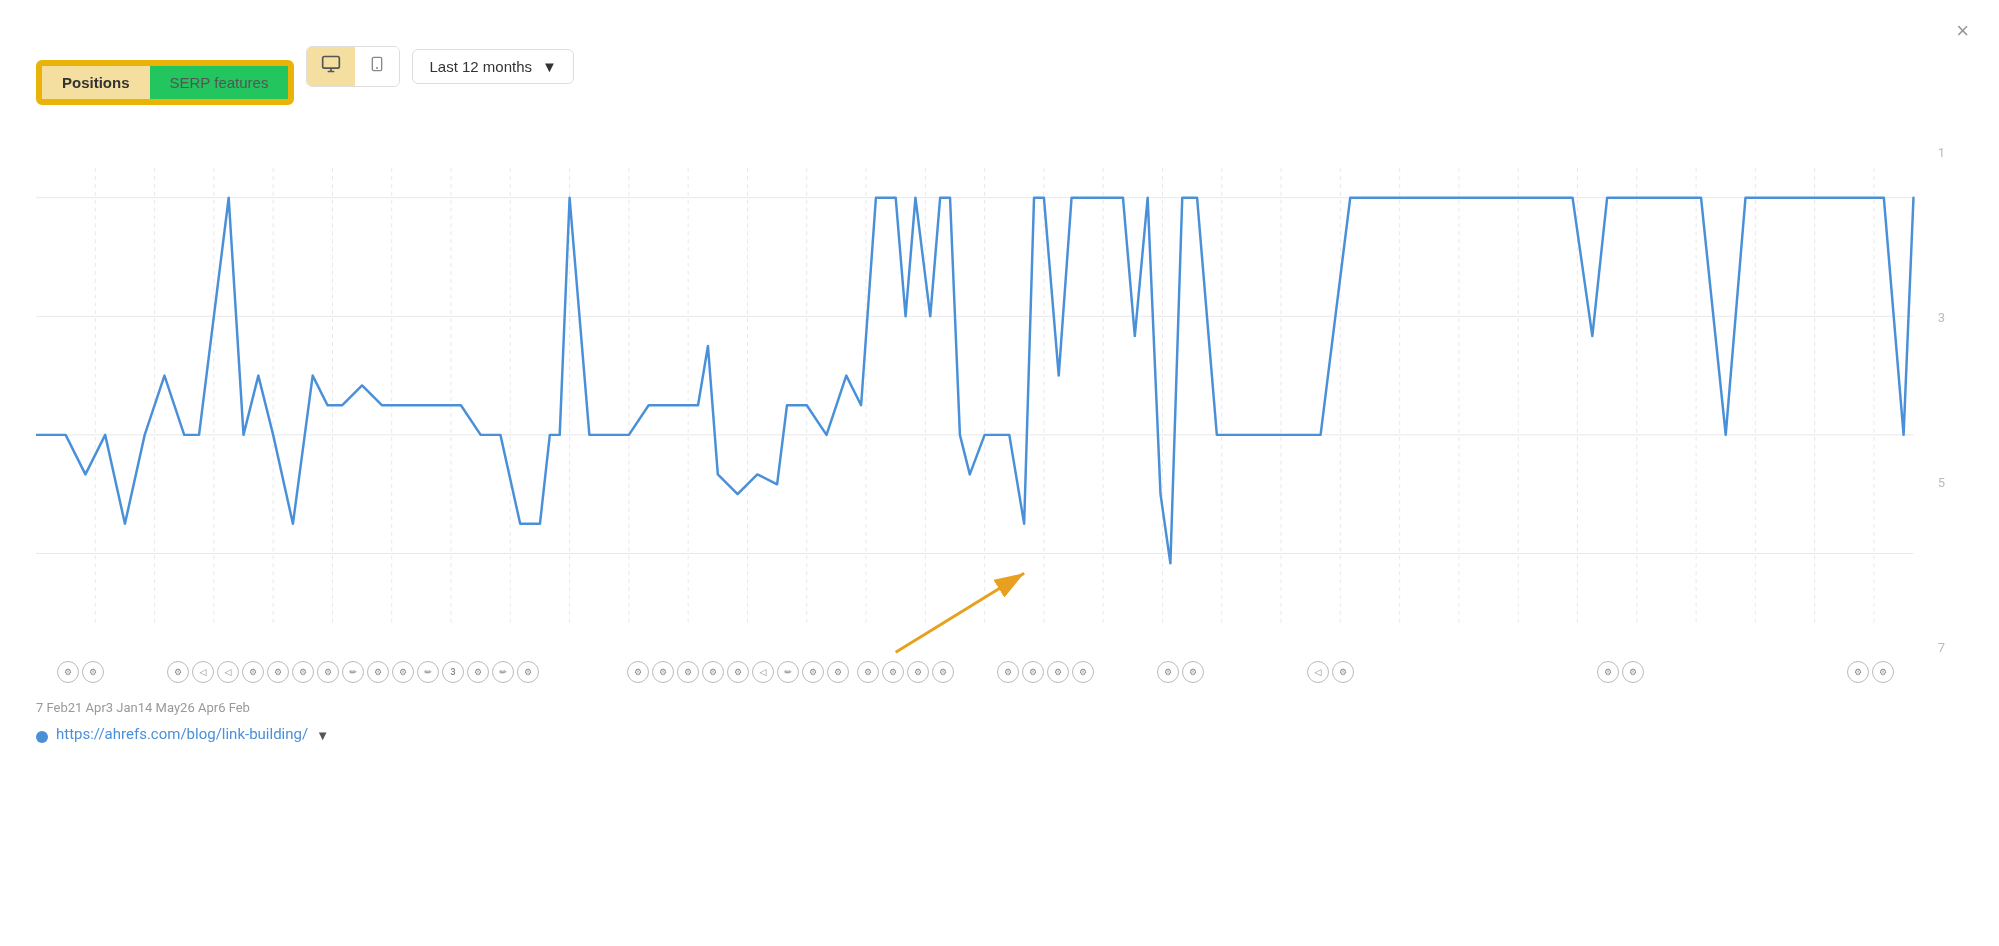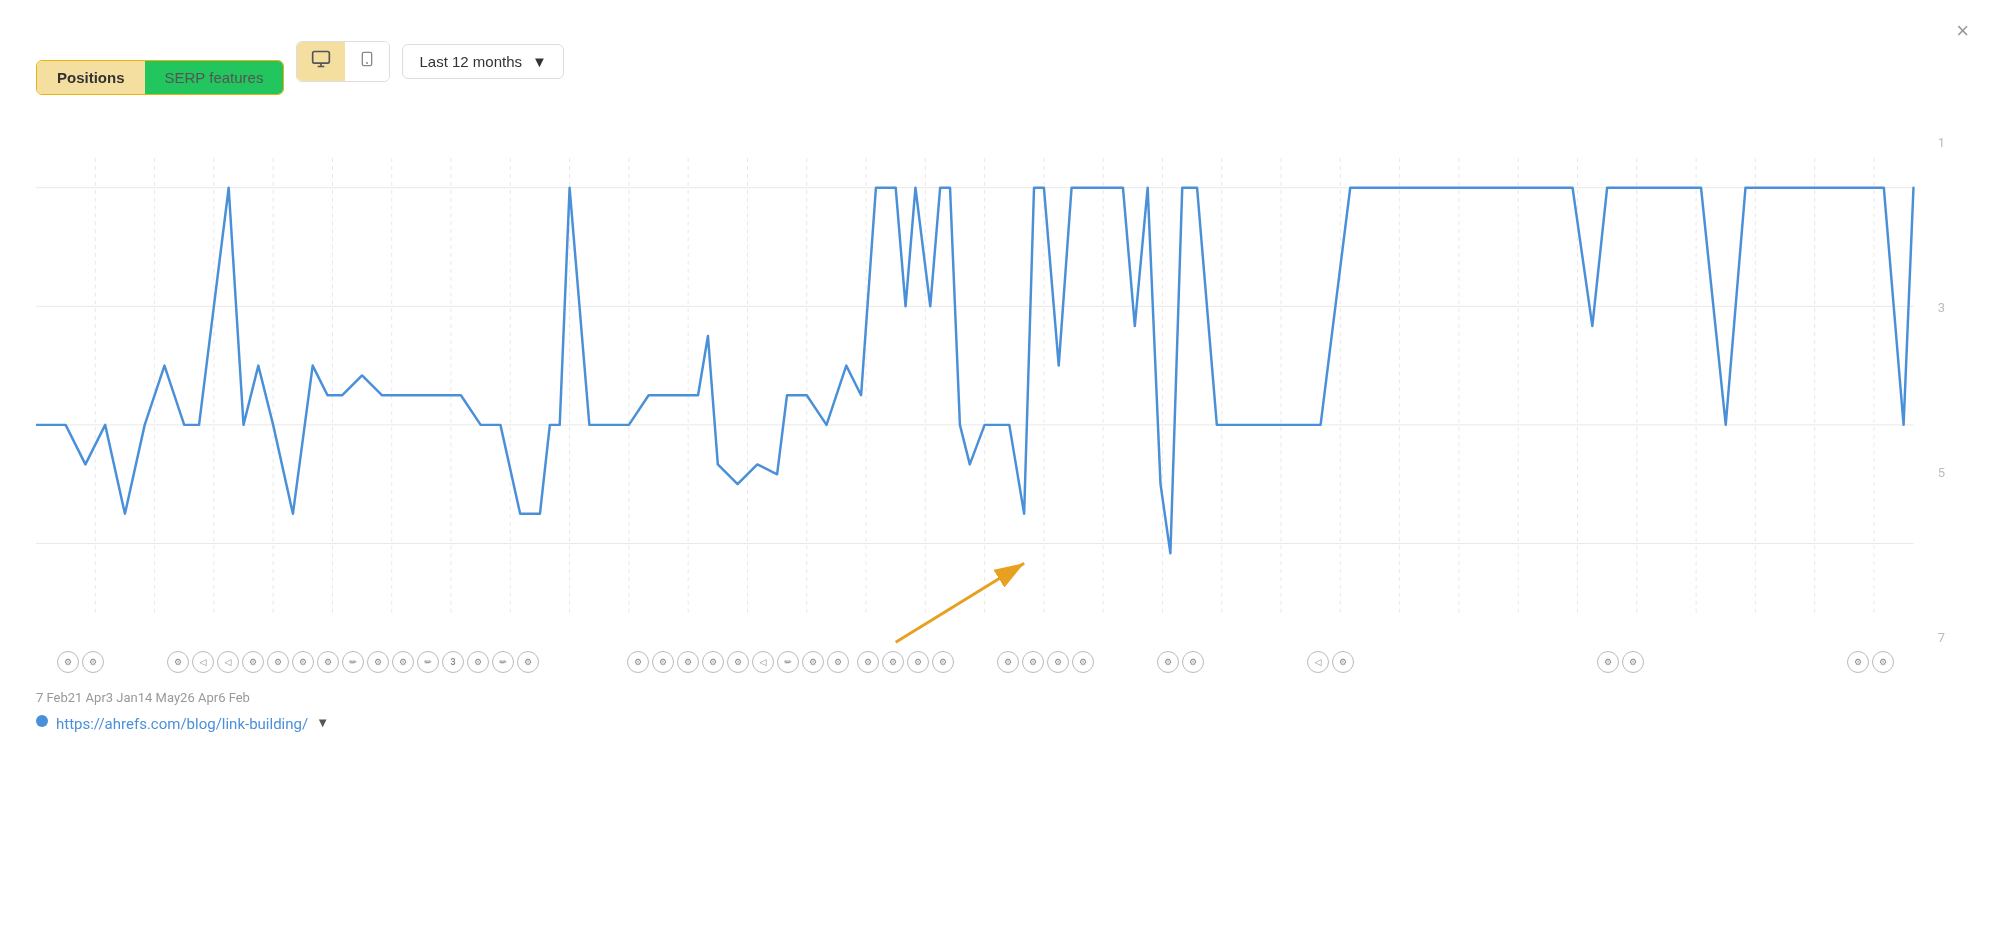--- a/index.html
+++ b/index.html
@@ -36,21 +36,21 @@
       margin-bottom: 22px;
     }
     .toolbar {
       display: flex;
       align-items: center;
       gap: 12px;
       margin-bottom: 30px;
     }
     .tab-group {
       display: flex;
-      border: 1px solid #eab308;
+      border: 6px solid #eab308;
       border-radius: 6px;
       overflow: hidden;
       margin-top: 32px;
     }
     .tab-btn {
       padding: 8px 20px;
       font-size: 15px;
       cursor: pointer;
       border: none;
       background: #22c55e;
@@ -91,21 +91,21 @@
       font-size: 15px;
       color: #333;
       cursor: pointer;
     }
     .chart-svg {
       width: 100%;
       height: 100%;
     }
     .url-row {
       display: flex;
-      align-items: flex-start;
+      align-items: flex-end;
       gap: 8px;
       margin-top: 10px;
       font-size: 15px;
     }
     .url-dot {
       width: 12px;
       height: 12px;
       border-radius: 50%;
       background: #4a90d9;
       flex-shrink: 0;

